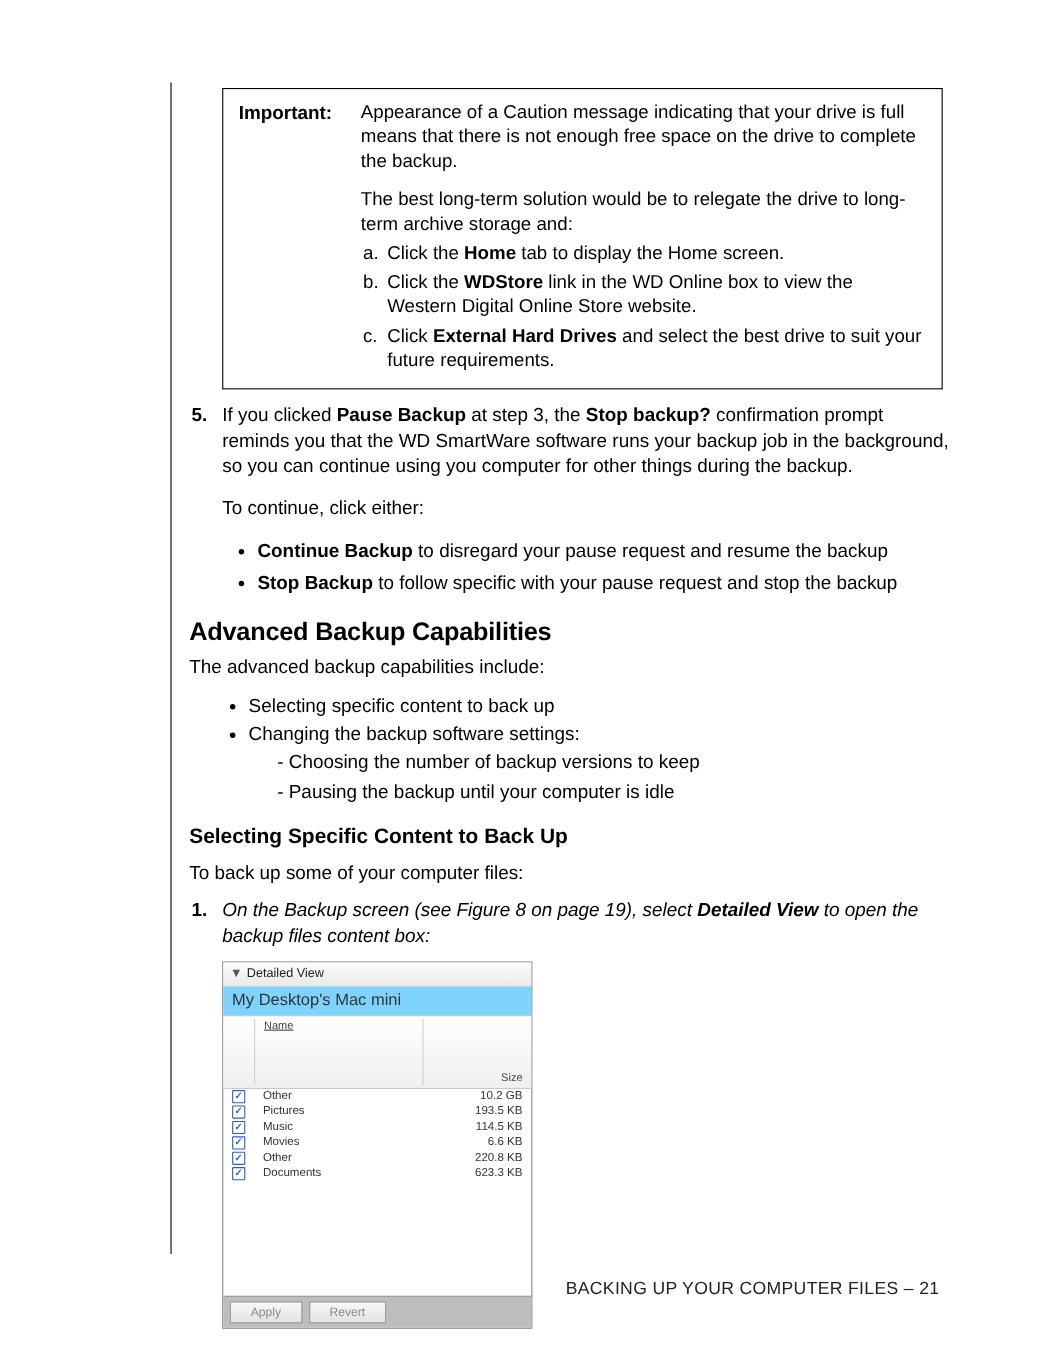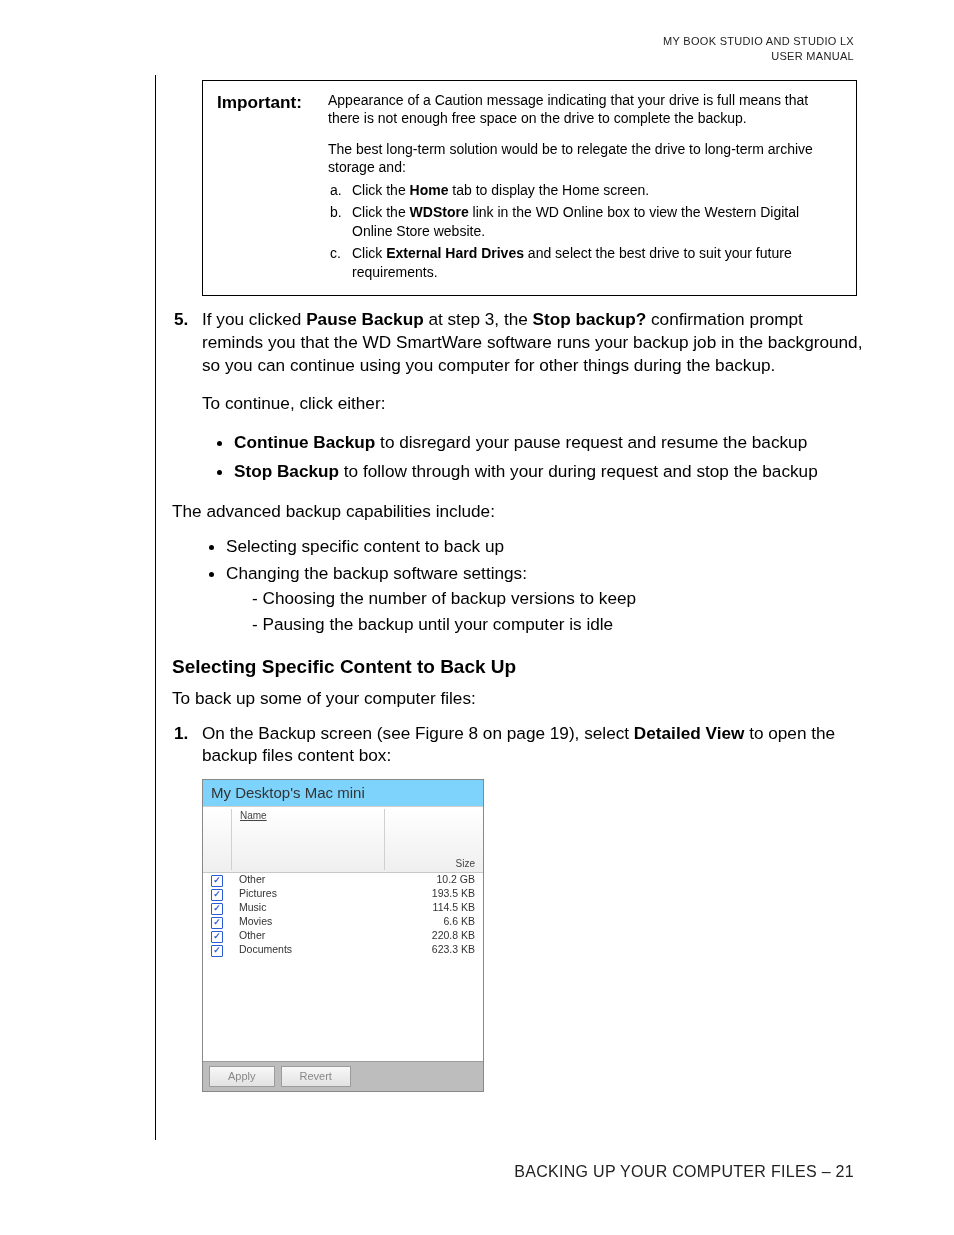--- a/index.html
+++ b/index.html
@@ -51,21 +51,21 @@
   }
   .imp-tbl { display: table; width: 100%; }
   .imp-row { display: table-row; }
   .imp-lbl {
     display: table-cell;
     vertical-align: top;
     font-weight: bold;
     width: 105px;
     padding-right: 6px;
   }
-  .imp-body { display: table-cell; vertical-align: top; font-size: 14px; }
+  .imp-body { display: table-cell; vertical-align: top; font-size: 17px; }
   .imp-body p { margin: 0 0 12px 0; }
   .imp-body ol.letters { margin: 4px 0 0 0; padding-left: 20px; list-style: none; }
   .imp-body ol.letters li { margin-bottom: 4px; padding-left: 4px; }
   .imp-body ol.letters li .lt { display: inline-block; width: 22px; margin-left: -22px; }
   .step5 {
     margin-top: 12px;
     padding-left: 30px;
     position: relative;
   }
   .step5 .num {
@@ -112,21 +112,21 @@
     margin-top: 8px;
     padding-left: 30px;
     position: relative;
   }
   .step1 .num {
     position: absolute;
     left: 2px;
     top: 0;
     font-weight: bold;
   }
-  .step1 p { margin: 0 0 12px 0; }
+  .step1 p { margin: 0 0 12px 0; font-style: italic; }
 
   
   .shot-wrap {
     margin-left: 30px;
     margin-top: 4px;
     width: 280px;
     border: 1px solid #888;
     font-size: 11px;
     color: #333;
     background: #fff;
@@ -213,24 +213,20 @@
     font-size: 16px;
     letter-spacing: 0.3px;
     color: #222;
   }
   b { font-weight: bold; }
 </style>
 </head>
 <body>
 
 <div class="page">
-  <div class="header">
-    <span>MY BOOK STUDIO AND  STUDIO LX</span><br>
-    <span>USER MANUAL</span>
-  </div>
 
   <div class="vline"></div>
 
   <div class="content">
 
     <div class="important-box">
       <div class="imp-tbl">
           <div class="imp-row">
         <div class="imp-lbl">Important:</div>
         <div class="imp-body">
@@ -248,23 +244,24 @@
 
     <div class="step5">
       <span class="num">5.</span>
       <p>
         <span>If you clicked </span><b>Pause Backup</b><span> at step 3, the </span><b>Stop backup?</b><span> confirmation prompt reminds you that the WD SmartWare software runs your backup job in the background, so you can continue using you computer for other things during the backup.</span>
       </p>
       <p>To continue, click either:</p>
     </div>
     <ul class="bullets">
       <li><b>Continue Backup</b><span> to disregard your pause request and resume the backup</span></li>
-      <li><b>Stop Backup</b><span> to follow through with your during request and stop the backup</span></li>
+      <li><b>Stop Backup</b><span> to follow specific with your pause request and stop the backup</span></li>
     </ul>
 
+    <div class="h2">Advanced Backup Capabilities</div>
     <p class="para">The advanced backup capabilities include:</p>
     <ul class="sub-bullets">
       <li>Selecting specific content to back up</li>
       <li>
         <span>Changing the backup software settings:</span>
         <ul class="sub-dash">
           <li>Choosing the number of backup versions to keep</li>
           <li>Pausing the backup until your computer is idle</li>
         </ul>
       </li>
@@ -273,20 +270,23 @@
     <div class="h3">Selecting Specific Content to Back Up</div>
     <p class="para">To back up some of your computer files:</p>
     <div class="step1">
       <span class="num">1.</span>
       <p>
         <span>On the Backup screen (see Figure 8 on page 19), select </span><b>Detailed View</b><span> to open the backup files content box:</span>
       </p>
     </div>
 
     <div class="shot-wrap">
+      <div class="shot-header">
+        <span class="tri">▼</span><span>Detailed View</span>
+      </div>
       <div class="shot-sub">My Desktop's Mac mini</div>
       <div class="shot-cols">
         <div></div>
         <div>Name</div>
         <div>Size</div>
       </div>
       <div class="shot-body" id="shot-body">
           <div class="srow">
             <div class="ck"><span>✓</span></div>
             <div class="nm">Other</div>

